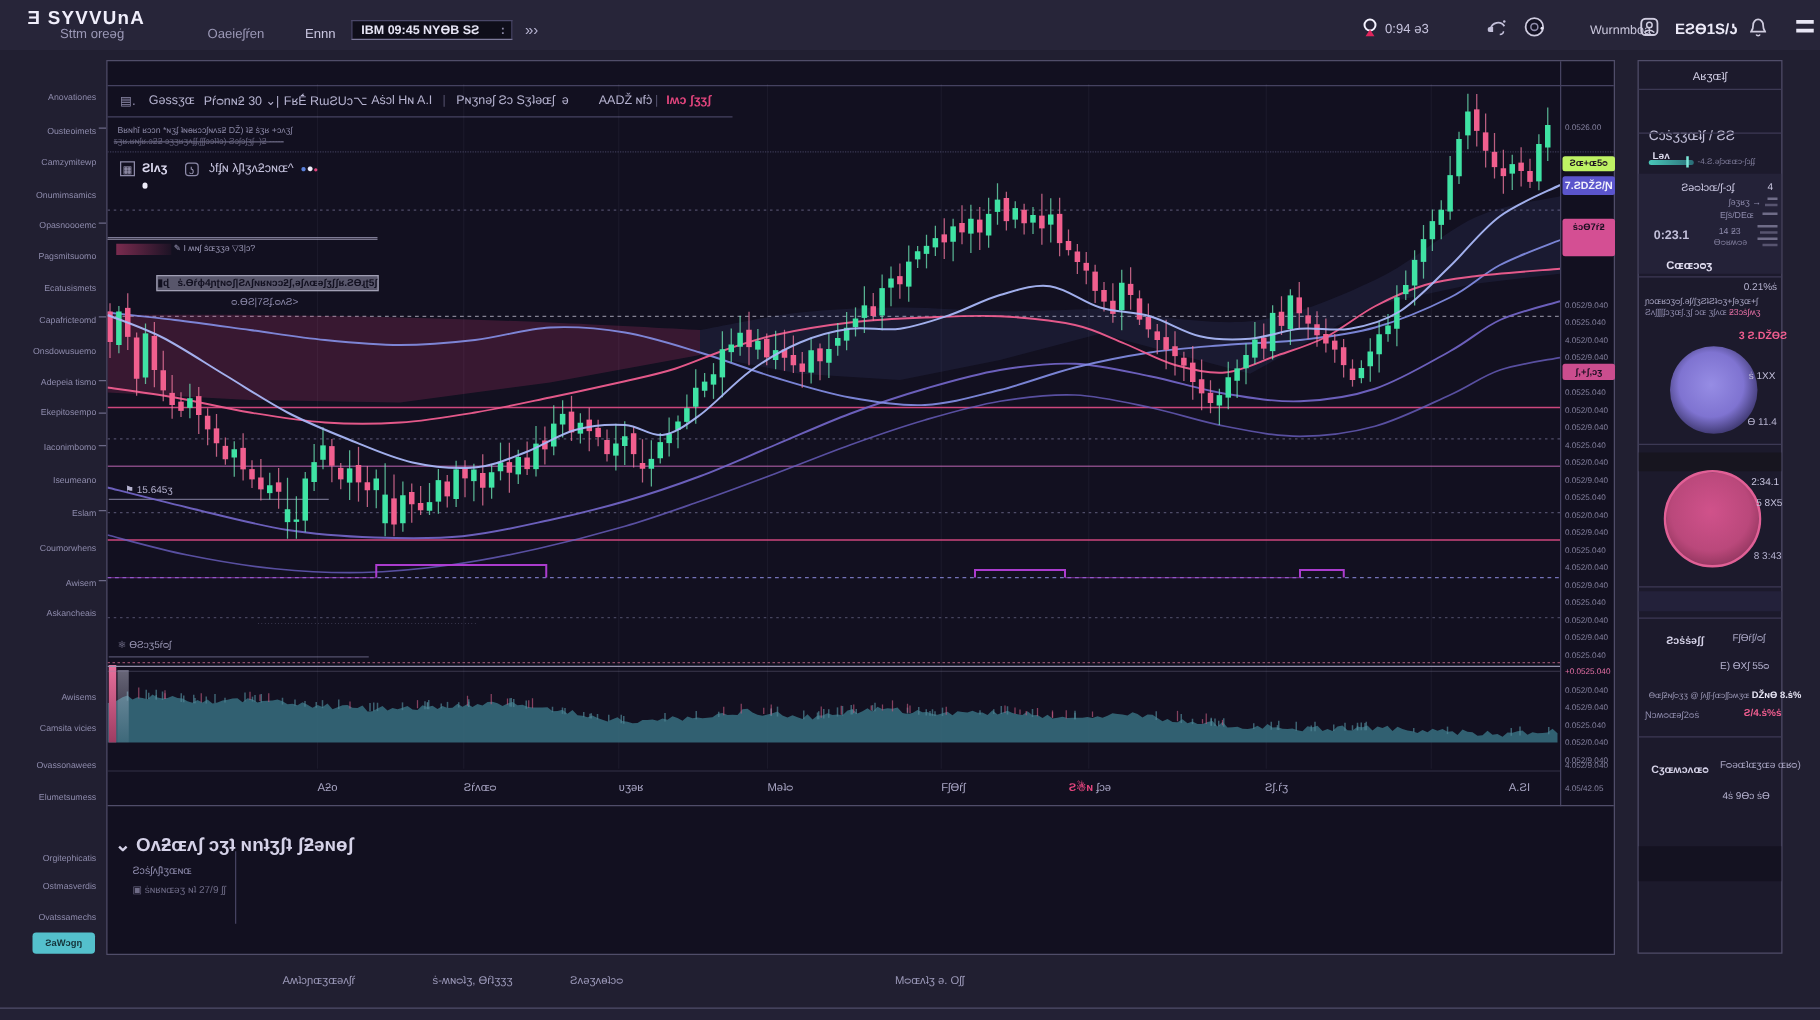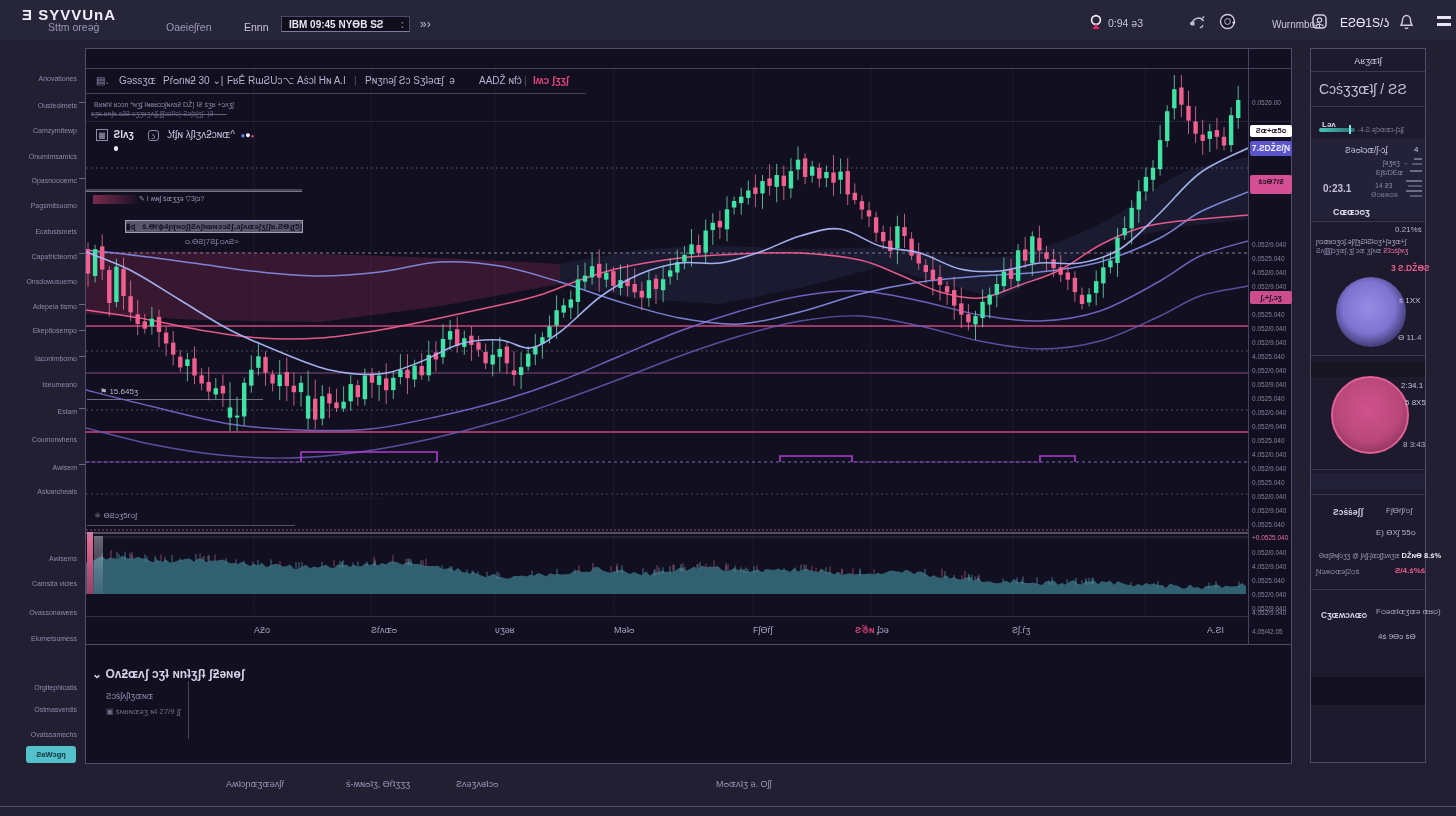--- a/index.html
+++ b/index.html
@@ -66,21 +66,21 @@
         <circle cx="8.5" cy="8.5" r="7" fill="#141224" stroke="#cfccdf" stroke-width="1.4"></circle>
         <circle cx="8.5" cy="8.5" r="2.8" fill="none" stroke="#8f8cab" stroke-width="1.2"></circle>
         <circle cx="14.6" cy="9.6" r="1.2" fill="#e8e6f5"></circle>
       </svg>
  <div class="nav1" style="left:1272px;top:19px;color:#cac7dd;font-size:10px">Wurnmboa</div>
  <svg style="position:absolute;left:1312px;top:14px" width="15" height="15" viewBox="0 0 15 15">
         <rect x="1" y="1" width="13" height="13" rx="3.5" fill="none" stroke="#cfccdf" stroke-width="1.5"></rect>
         <circle cx="7.5" cy="6" r="2.2" fill="none" stroke="#cfccdf" stroke-width="1.2"></circle>
         <path d="M3.5,12 q4,-3.5 8,0" fill="none" stroke="#cfccdf" stroke-width="1.2"></path>
       </svg>
- <div class="nav1" style="left:1340px;top:16px;color:#eceaf8;font-weight:normal;font-size:12px">EƧƟ1S/ʖ</div>
+ <div class="nav1" style="left:1340px;top:16px;color:#eceaf8;font-weight:bold;font-size:12px">EƧƟ1S/ʖ</div>
  <svg style="position:absolute;left:1400px;top:14px" width="13" height="16" viewBox="0 0 13 16">
         <path d="M6.5,1.5 a4,4.6 0 0 1 4,4.6 c0,3.2 1,4.2 1.6,5.2 H0.9 c0.6,-1 1.6,-2 1.6,-5.2 a4,4.6 0 0 1 4,-4.6z" fill="none" stroke="#cfccdf" stroke-width="1.4"></path>
         <path d="M5,13.6 a1.6,1.6 0 0 0 3,0" fill="none" stroke="#cfccdf" stroke-width="1.3"></path>
       </svg>
  <div style="position:absolute;left:1437px;top:16px;width:14px;height:2.6px;background:#e8e6f5"></div>
  <div style="position:absolute;left:1437px;top:23px;width:14px;height:2.6px;background:#e8e6f5"></div>
 </div>
 <div id="sidebar">
 <div class="sl" style="top:35px">Anovationes</div>
 <div class="sl" style="top:62px">Ousteoimets</div>
@@ -175,40 +175,40 @@
 <div class="al" style="top:472px">0.0525.040</div>
 <div class="al" style="top:500px">0.052/0.040</div>
 <div class="al" style="top:514px">4.052/9.040</div>
 <div class="al" style="top:528px">0.0525.040</div>
 <div class="al" style="top:542px">0.052/0.040</div>
 <div class="al" style="top:556px">0.052/9.040</div>
 <div class="al alp" style="top:485px">+0.0525.040</div>
 <div class="al" style="top:560px">4.052/9.040</div>
 <div class="al" style="top:579px">4.05/42.05</div>
 
-<div class="badge" style="top:76px;height:12px;line-height:12px;background:#ffffff">Ƨɶ+ɶ5ᴑ</div>
+<div class="badge" style="top:76px;height:12px;line-height:12px;background:#bef264">Ƨɶ+ɶ5ᴑ</div>
 <div class="badge" style="top:92px;height:15px;line-height:15px;background:#5b55cc;color:#f2f1fc;font-size:8.5px">7.ƧǄƧ/Ɲ</div>
-<div class="badge" style="top:126px;height:19px;line-height:13px;background:#d44f93">ṡɔƟ7ŕƻ</div>
+<div class="badge" style="top:126px;height:30px;line-height:13px;background:#d44f93">ṡɔƟ7ŕƻ</div>
 <div class="badge" style="top:242px;height:13px;line-height:13px;background:#cb4d8e">ʃ,+ʃ,ɔʒ</div>
 
 </div>
 <div id="taxis">
  <div class="tl" style="left:168px">Aƻo</div>
  <div class="tl" style="left:285px">Ƨŕʌɶᴑ</div>
  <div class="tl" style="left:409px">ʋʒəʁ</div>
  <div class="tl" style="left:528px">Mǝʇᴑ</div>
  <div class="tl" style="left:667px">FʃƟŕʃ</div>
  <div class="tl" style="left:769px;color:#e0447c;font-weight:bold">Ƨ☃ɴ</div>
  <div class="tl" style="left:791px">ʄɔə</div>
  <div class="tl" style="left:926px">Ƨʃ.ŕʒ</div>
  <div class="tl" style="left:1121px">A.ƧI</div>
 </div>
 
 <div id="botpanel">
- <div style="position:absolute;left:6px;top:22px;color:#d5d2e8;font-weight:bold;font-size:12px">⌄ Oʌƻɶʌʃ ɔʒʇ ɴnʇʒʃʇ ʃƻəɴɵʃ</div>
+ <div style="position:absolute;left:6px;top:22px;color:#d5d2e8;font-weight:bold;font-size:15px">⌄ Oʌƻɶʌʃ ɔʒʇ ɴnʇʒʃʇ ʃƻəɴɵʃ</div>
  <div style="position:absolute;left:20px;top:46px;color:#8e8bac;font-size:8.5px">Ƨɔṡʃʌʃʇʒɶɴɶ</div>
  <div style="position:absolute;left:20px;top:62px;color:#6e6b86;font-size:8px">▣ ṡɴʁɴɶəʒ ɴʇ 27/9 ʃʃ</div>
  <div style="position:absolute;left:102px;top:36px;height:58px;border-left:1px solid #454260"></div>
 </div>
 
 </div>
 <svg style="position:absolute;left:86px;top:67px" width="1162" height="550" viewBox="0 0 1162 550">
 <defs>
         <linearGradient id="pinkspike" x1="0" y1="0" x2="0" y2="1">
           <stop offset="0" stop-color="#e8709c"></stop>
@@ -731,21 +731,21 @@
 <rect x="1" y="465" width="6" height="62" fill="url(#pinkspike)"></rect>
 <rect x="8" y="469" width="9" height="58" fill="url(#greyhaze)"></rect>
 <line x1="0" y1="463" x2="1162" y2="463" stroke="#cf6a8e" stroke-width="1" stroke-dasharray="2,2" opacity="0.65"></line>
 <line x1="0" y1="466" x2="1162" y2="466" stroke="#9996b2" stroke-width="1" opacity="0.95"></line>
 <line x1="0" y1="470" x2="1162" y2="470" stroke="#8d8aa8" stroke-width="0.6" opacity="0.45"></line>
 <line x1="0" y1="550" x2="1162" y2="550" stroke="#53506e" stroke-width="1"></line>
 </svg>
     <div id="rpanel">
  <div class="rsec" style="left:0;top:7px;width:114px;text-align:center;color:#d0cde4;font-size:9px">Aʁʒɶʇʃ</div>
  <div class="rp-div" style="top:22px"></div>
- <div class="rsec" style="left:8px;top:32px;color:#c2bfd9;font-size:14px">Cɔṡʒʒɶʇʃ / ƧƧ</div>
+ <div class="rsec" style="left:8px;top:54px;color:#c2bfd9;font-size:11px">Cɔṡʒʒɶʇʃ / ƧƧ</div>
  <div class="rp-div" style="top:57px"></div>
  <div class="rsec" style="left:11px;top:71px;color:#dcd9ec;font-weight:bold">Lǝʌ</div>
  <div style="position:absolute;left:8px;top:79px;width:36px;height:3.5px;background:linear-gradient(90deg,#49c7b8,#2a6e78);border-radius:2px"></div>
  <div style="position:absolute;left:38px;top:76px;width:2px;height:9px;background:#7de8d8"></div>
  <div class="rsec" style="left:47px;top:77px;color:#7f7c9a;font-size:6.5px">-4.Ƨ.əʃɔɶɶɔ-ʃɔʄʄ</div>
  <div style="position:absolute;left:0;top:90px;width:114px;height:80px;background:#242238"></div>
  <div class="rsec" style="left:34px;top:96px;color:#c9c6e0;font-size:8.5px">Ƨəᴑʇɔɶ/ʃ-ɔʄ</div>
  <div class="rsec" style="left:103px;top:96px;color:#c9c6e0">4</div>
  <div class="rsec" style="left:72px;top:110px;color:#8e8bac;font-size:7px">ʃəʒʁʒ →</div>
  <div class="rsec" style="left:65px;top:120px;color:#8e8bac;font-size:7px">Eʃṡ/DEɶ</div>

